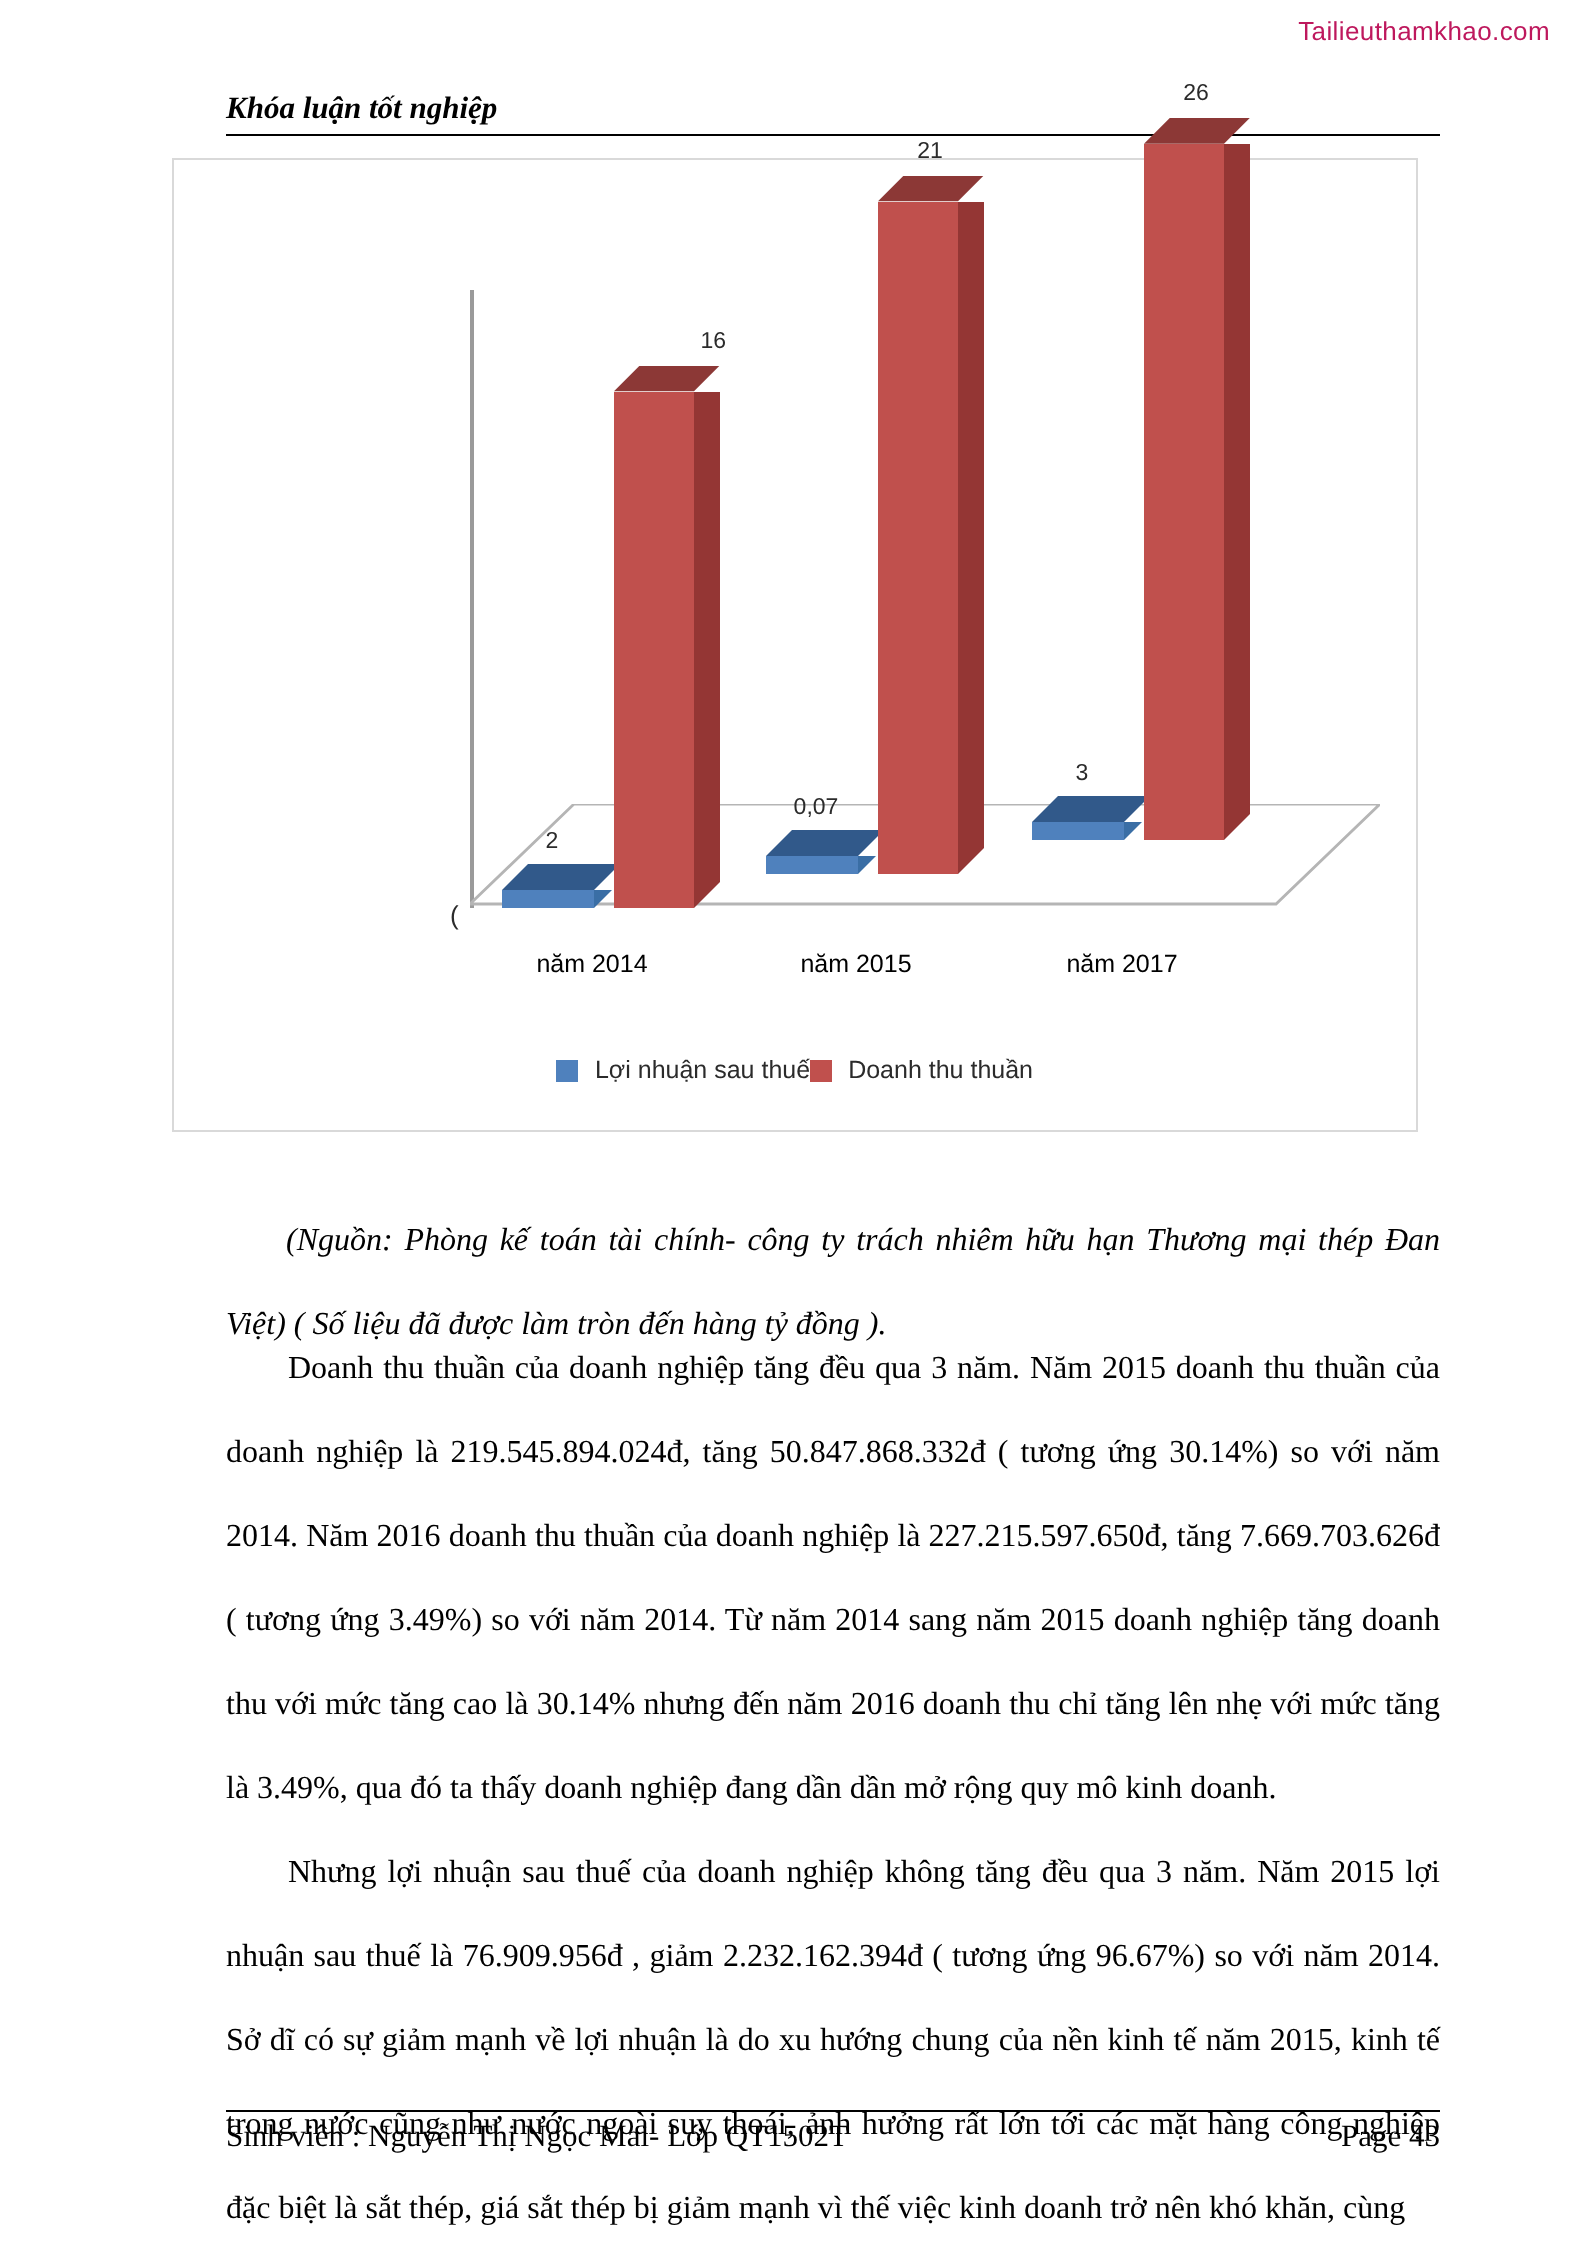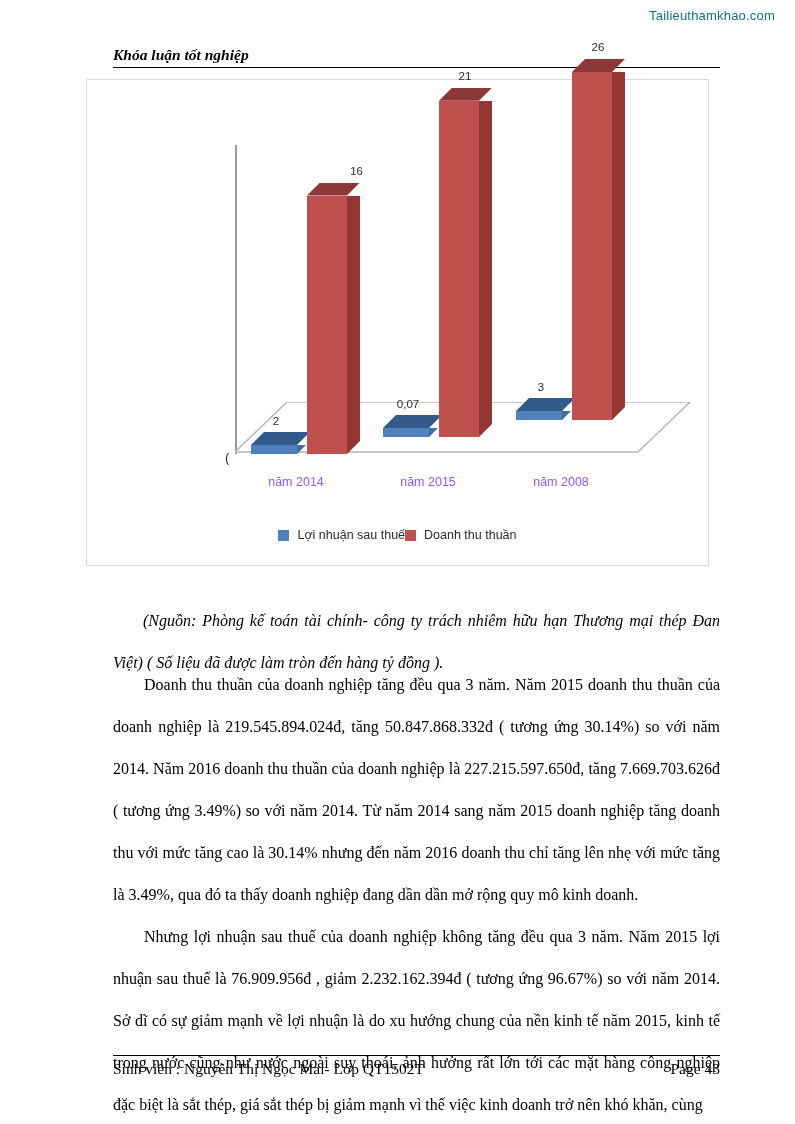--- a/index.html
+++ b/index.html
@@ -23,21 +23,21 @@
     background: #fff;
   }
 
   
   .watermark {
     position: absolute;
     top: 8px;
     right: 20px;
     font-family: "Liberation Sans", "DejaVu Sans", sans-serif;
     font-size: 13px;
-    color: #0f766e;
+    color: #be185d;
     letter-spacing: 0.2px;
     white-space: nowrap;
   }
 
   
   .doc-header {
     position: absolute;
     top: 46px;
     left: 113px;
     width: 607px;
@@ -156,21 +156,21 @@
     position: absolute;
     left: 148px;
     top: 395px;
     width: 460px;
     height: 20px;
   }
   .cat {
     position: absolute;
     font-family: "Liberation Sans", "DejaVu Sans", sans-serif;
     font-size: 12.5px;
-    color: #8b5cf6;
+    color: #000000;
     white-space: nowrap;
     text-align: center;
   }
 
   
   .legend {
     position: absolute;
     left: 0;
     top: 448px;
     width: 100%;
@@ -304,21 +304,21 @@
             <div class="face" style="height: 348.094px; background: rgb(192, 80, 77);"></div>
             <div class="side" style="left: 40px; width: 13px; height: 348.094px; background: rgb(148, 54, 52); clip-path: polygon(0px 0px, 100% -13px, 100% calc(100% - 13px), 0px 100%);"></div>
             <div class="top" style="left: 0px; top: -13px; width: 53px; height: 13px; background: rgb(140, 56, 54); clip-path: polygon(13px 0px, 100% 0px, 40px 100%, 0px 100%);"></div>
           </div>
           <div class="dlabel" style="left: 333px; width: 60px; top: -39.0943px;">26</div>
         </div>
 
       <div class="cat-labels">
           <div class="cat" style="left: 11px; width: 100px;">năm 2014</div>
           <div class="cat" style="left: 143px; width: 100px;">năm 2015</div>
-          <div class="cat" style="left: 276px; width: 100px;">năm 2008</div>
+          <div class="cat" style="left: 276px; width: 100px;">năm 2017</div>
         </div>
 
       <div class="legend">
           <div class="legend-item">
             <span class="legend-swatch" style="background: rgb(79, 129, 189);"></span>
             <span class="legend-text">Lợi nhuận sau thuế</span>
           </div>
           <div class="legend-item">
             <span class="legend-swatch" style="background: rgb(192, 80, 77);"></span>
             <span class="legend-text">Doanh thu thuần</span>

